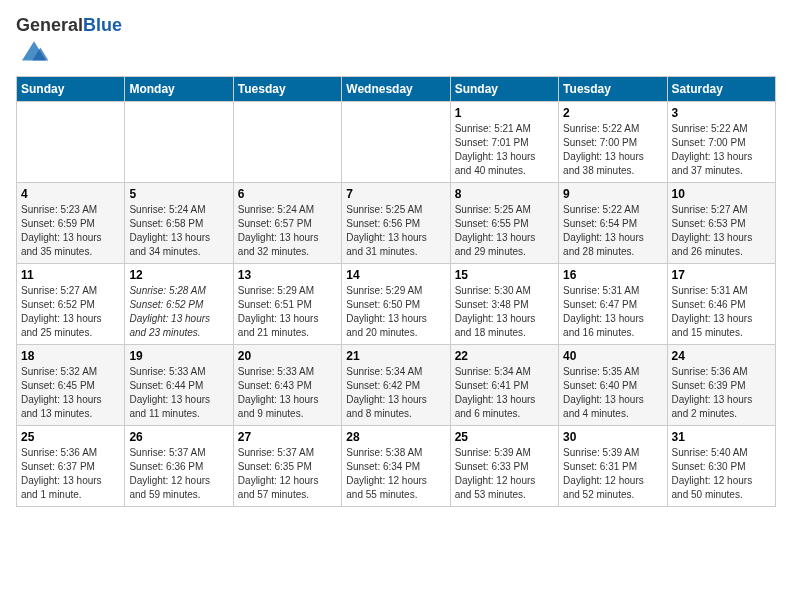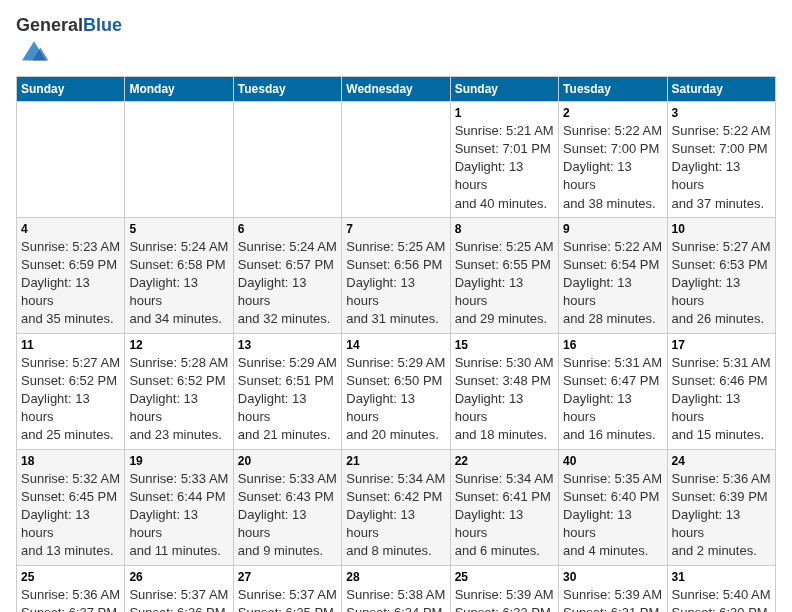--- a/index.html
+++ b/index.html
@@ -70,21 +70,21 @@
     .calendar tr:nth-child(odd) td {
       background-color: #fff;
     }
     .day-num {
       font-weight: bold;
       font-size: 12px;
       display: block;
       margin-bottom: 2px;
     }
     .day-info {
-      font-size: 13px;
+      font-size: 10px;
       color: #333;
       line-height: 1.4;
     }
     .empty { background: #fff !important; }
   </style>
 </head>
 <body>
 
 <div class="header">
   <div class="logo">
@@ -194,21 +194,21 @@
       <tr>
         <td>
           <span class="day-num">11</span>
           <div class="day-info" style="white-space: pre-line;">Sunrise: 5:27 AM
 Sunset: 6:52 PM
 Daylight: 13 hours
 and 25 minutes.</div>
         </td>
         <td>
           <span class="day-num">12</span>
-          <div class="day-info" style="white-space: pre-line;">Sunrise: 5:28 AM
+          <div class="day-info" style="white-space: pre-line; font-style: italic;">Sunrise: 5:28 AM
 Sunset: 6:52 PM
 Daylight: 13 hours
 and 23 minutes.</div>
         </td>
         <td>
           <span class="day-num">13</span>
           <div class="day-info" style="white-space: pre-line;">Sunrise: 5:29 AM
 Sunset: 6:51 PM
 Daylight: 13 hours
 and 21 minutes.</div>

